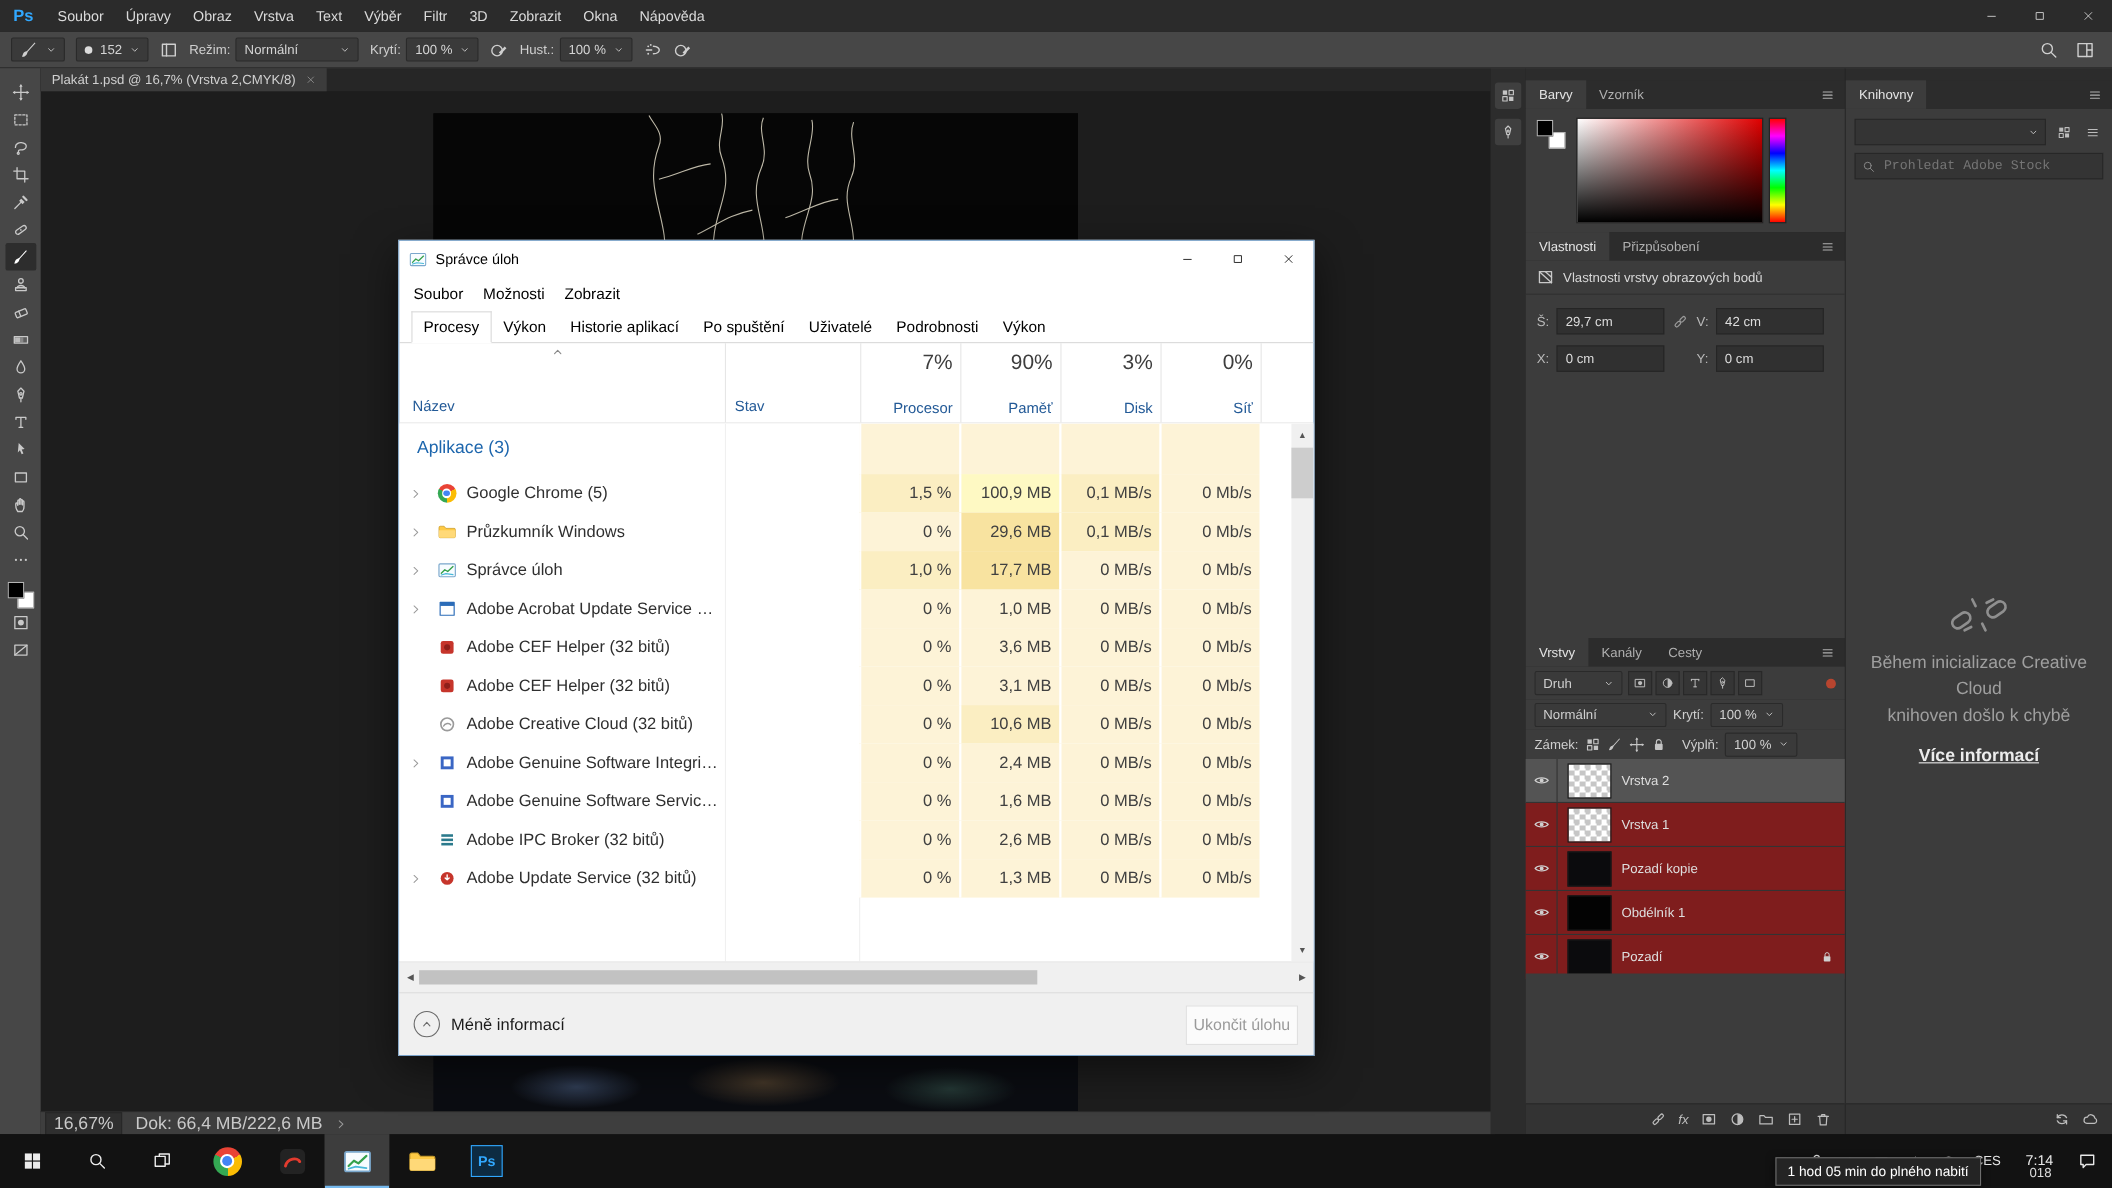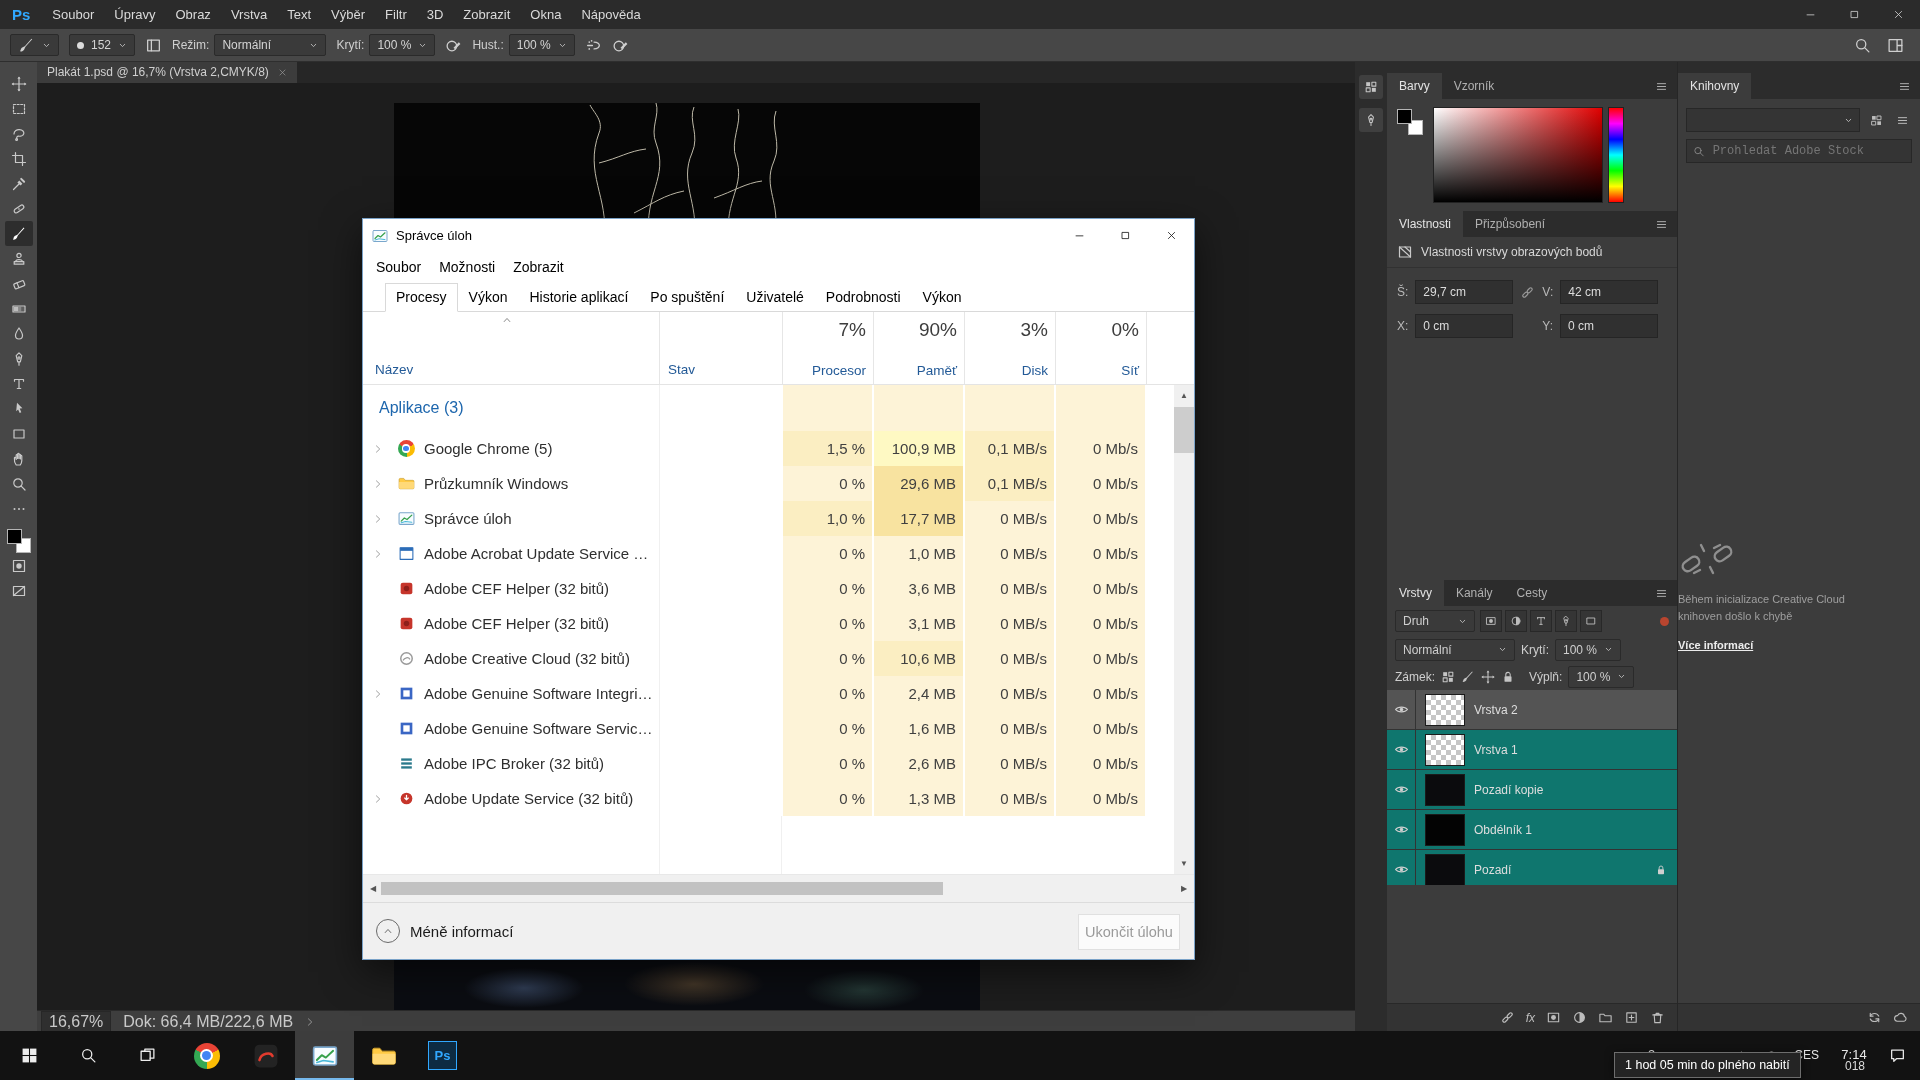--- a/index.html
+++ b/index.html
@@ -87,21 +87,21 @@
   .tabsLayers{position:absolute;left:0;top:519px;right:0}
   .rowFilter{position:absolute;left:0;top:545px;right:0;height:30px;background:#3c3c3c;display:flex;align-items:center;padding:0 8px;gap:5px;font-size:12px;color:#cfcfcf}
   .druh{width:64px}
   .fslot{width:20px;height:20px;background:#353535;border:1px solid #282828;display:flex;align-items:center;justify-content:center;color:#bdbdbd}
   .fslot .icn{width:12px;height:12px}
   .ftoggle{width:9px;height:9px;border-radius:50%;background:#b8452f;margin-left:auto}
   .rowBlend{position:absolute;left:0;top:575px;right:0;height:27px;background:#3c3c3c;display:flex;align-items:center;padding:0 8px;gap:6px;font-size:12px;color:#cfcfcf}
   .rowLock{position:absolute;left:0;top:602px;right:0;height:27px;background:#3c3c3c;display:flex;align-items:center;padding:0 8px;gap:6px;font-size:12px;color:#cfcfcf}
   .lockic{width:14px;height:14px;color:#c5c5c5}
   .layerList{position:absolute;left:0;top:629px;right:0;height:195px;background:#3c3c3c}
-  .layer-row{height:39px;display:flex;align-items:center;background:#0f766e;border-bottom:1px solid #333}
+  .layer-row{height:39px;display:flex;align-items:center;background:#7f1d1d;border-bottom:1px solid #333}
   .layer-row.selected{background:#545454}
   .eyebox{width:28px;height:100%;display:flex;align-items:center;justify-content:center;color:#cfcfcf;border-right:1px solid #333;flex:none}
   .eyebox .icn{width:15px;height:15px}
   .thumb{width:38px;height:30px;margin:0 9px;border:1px solid #1b1b1b;flex:none;
     background:repeating-conic-gradient(#c6c6c6 0 25%,#ffffff 0 50%) 0 0/10px 10px}
   .thumb.dark{background:#0b0b0d}
   .thumb.black{background:#030303}
   .lname{font-size:12px;color:#dedede;white-space:nowrap}
   .llock{margin-left:auto;margin-right:10px;width:11px;height:13px;color:#cfcfcf}
   .layersEmpty{position:absolute;left:0;top:824px;right:0;bottom:27px;background:#3c3c3c}
@@ -111,34 +111,34 @@
 
   .tabsLib{position:absolute;left:0;top:12px;right:0}
   .libBody{position:absolute;left:0;top:38px;right:0;bottom:27px;background:#3c3c3c}
   .libTop{display:flex;align-items:center;gap:6px;margin:9px 8px 0}
   .libSelect{flex:1;height:22px;background:#343434;border:1px solid #272727;display:flex;align-items:center;justify-content:flex-end;padding:0 6px;color:#9a9a9a}
   .libIcon{width:20px;height:20px;display:flex;align-items:center;justify-content:center;color:#bdbdbd}
   .libIcon .icn{width:13px;height:13px}
   .libSearch{margin:7px 8px 0;height:22px;background:#343434;border:1px solid #272727;display:flex;align-items:center;gap:6px;padding:0 6px}
   .libSearch input{background:transparent;border:0;outline:0;color:#8a8a8a;font-size:12px;width:100%;font-family:Liberation Mono, monospace}
   .libSearch .icn{width:13px;height:13px;color:#8a8a8a}
-  .libError{position:absolute;left:0;right:0;top:438px;text-align:left;color:#9f9f9f;font-size:11px;line-height:1.5}
+  .libError{position:absolute;left:0;right:0;top:438px;text-align:center;color:#9f9f9f;font-size:16px;line-height:1.5}
   .libError .bigicn{width:58px;height:44px;margin:0 auto 10px;color:#8f8f8f}
   .libLink{display:inline-block;margin-top:13px;color:#ececec;font-weight:bold;text-decoration:underline}
 
   
   .tm{position:absolute;left:362px;top:218px;width:833px;height:742px;background:#fff;border:1px solid #7aa2c8;box-shadow:0 12px 36px rgba(0,0,0,.55);z-index:20;color:#000;box-sizing:border-box}
   .tm-title{height:33px;display:flex;align-items:center;padding-left:9px;gap:8px;font-size:13px}
   .tm-title .appic{width:16px;height:16px}
   .tm-ctl{margin-left:auto;display:flex;height:100%}
   .tm-cbtn{width:46px;height:100%;display:flex;align-items:center;justify-content:center;color:#1a1a1a}
   .tm-cbtn .icn{width:11px;height:11px}
   .tm-menu{height:29px;display:flex;align-items:center;padding-left:4px;font-size:14px}
   .tm-menu span{padding:0 9px}
-  .tm-tabs{height:31px;display:flex;align-items:flex-end;padding-left:22px;font-size:14px;border-bottom:1px solid #d9d9d9;box-sizing:border-box}
+  .tm-tabs{height:31px;display:flex;align-items:flex-end;padding-left:11px;font-size:14px;border-bottom:1px solid #d9d9d9;box-sizing:border-box}
   .tm-tab{padding:5px 10px 6px;margin-bottom:-1px;border:1px solid transparent;white-space:nowrap}
   .tm-tab.active{border-color:#d9d9d9 #d9d9d9 #fff;background:#fff}
   .tm-header{position:relative;height:73px;border-bottom:1px solid #e4e4e4;display:flex;box-sizing:border-box}
   .hc-name{width:296px;position:relative}
   .hc-stav{width:122px;border-left:1px solid #e6e6e6;position:relative}
   .hc-met{width:91px;border-left:1px solid #e6e6e6;display:flex;flex-direction:column;justify-content:space-between;align-items:flex-end;padding:7px 7px 6px;box-sizing:border-box}
   .hc-gap{flex:1;border-left:1px solid #e6e6e6}
   .pct{font-size:19px;color:#3d3d3d}
   .mlabel{font-size:13.5px;color:#235a97}
   .hlabel{position:absolute;left:12px;bottom:7px;font-size:13.5px;color:#235a97}

